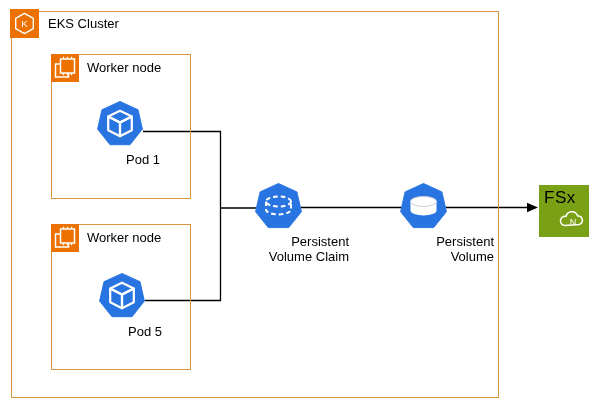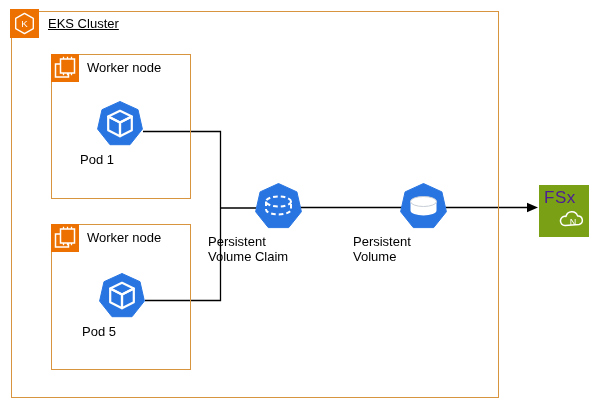--- a/index.html
+++ b/index.html
@@ -20,30 +20,30 @@
   #wn2-box{left:51px;top:224px;width:140px;height:146px;}
   .icon{position:absolute;display:block;}
   #eks-icon{left:10px;top:9px;width:29px;height:29px;}
   #wn1-icon{left:51px;top:54px;width:28px;height:28px;}
   #wn2-icon{left:51px;top:224px;width:28px;height:28px;}
   #pod1-icon{left:97px;top:101px;width:46px;height:46px;}
   #pod2-icon{left:99px;top:273px;width:46px;height:46px;}
   #pvc-icon{left:255px;top:183px;width:47px;height:47px;}
   #pv-icon{left:400px;top:183px;width:47px;height:47px;}
   .lbl{position:absolute;font-size:13px;line-height:15px;white-space:pre-line;}
-  #eks-label{left:48px;top:16px;text-decoration:underline;}
+  #eks-label{left:48px;top:16px;}
   #wn1-label{left:87px;top:60px;}
   #wn2-label{left:87px;top:230px;}
-  .lbl-center{text-align:left;}
+  .lbl-center{text-align:right;}
   #pod1-label{left:80px;top:152px;width:80px;}
   #pod2-label{left:82px;top:324px;width:80px;}
   #pvc-label{left:208px;top:234px;width:141px;}
   #pv-label{left:353px;top:234px;width:141px;}
   #fsx{position:absolute;left:539px;top:185px;width:50px;height:52px;background:var(--fsx-green);}
-  #fsx-text{position:absolute;left:5px;top:3px;color:#4c1d95;font-size:17px;letter-spacing:0.5px;}
+  #fsx-text{position:absolute;left:5px;top:3px;color:#000000;font-size:17px;letter-spacing:0.5px;}
   #fsx-cloud{position:absolute;left:19px;top:21px;width:29px;height:25px;}
   #connectors{position:absolute;left:0;top:0;width:602px;height:412px;}
 </style>
 </head>
 <body>
 
 <div class="stage">
 
   <svg id="connectors" viewBox="0 0 602 412" xmlns="http://www.w3.org/2000/svg">
     <path d="M143 131.5 H220.5 V300.5 H145" fill="none" stroke="#000" stroke-width="1.3"></path>

